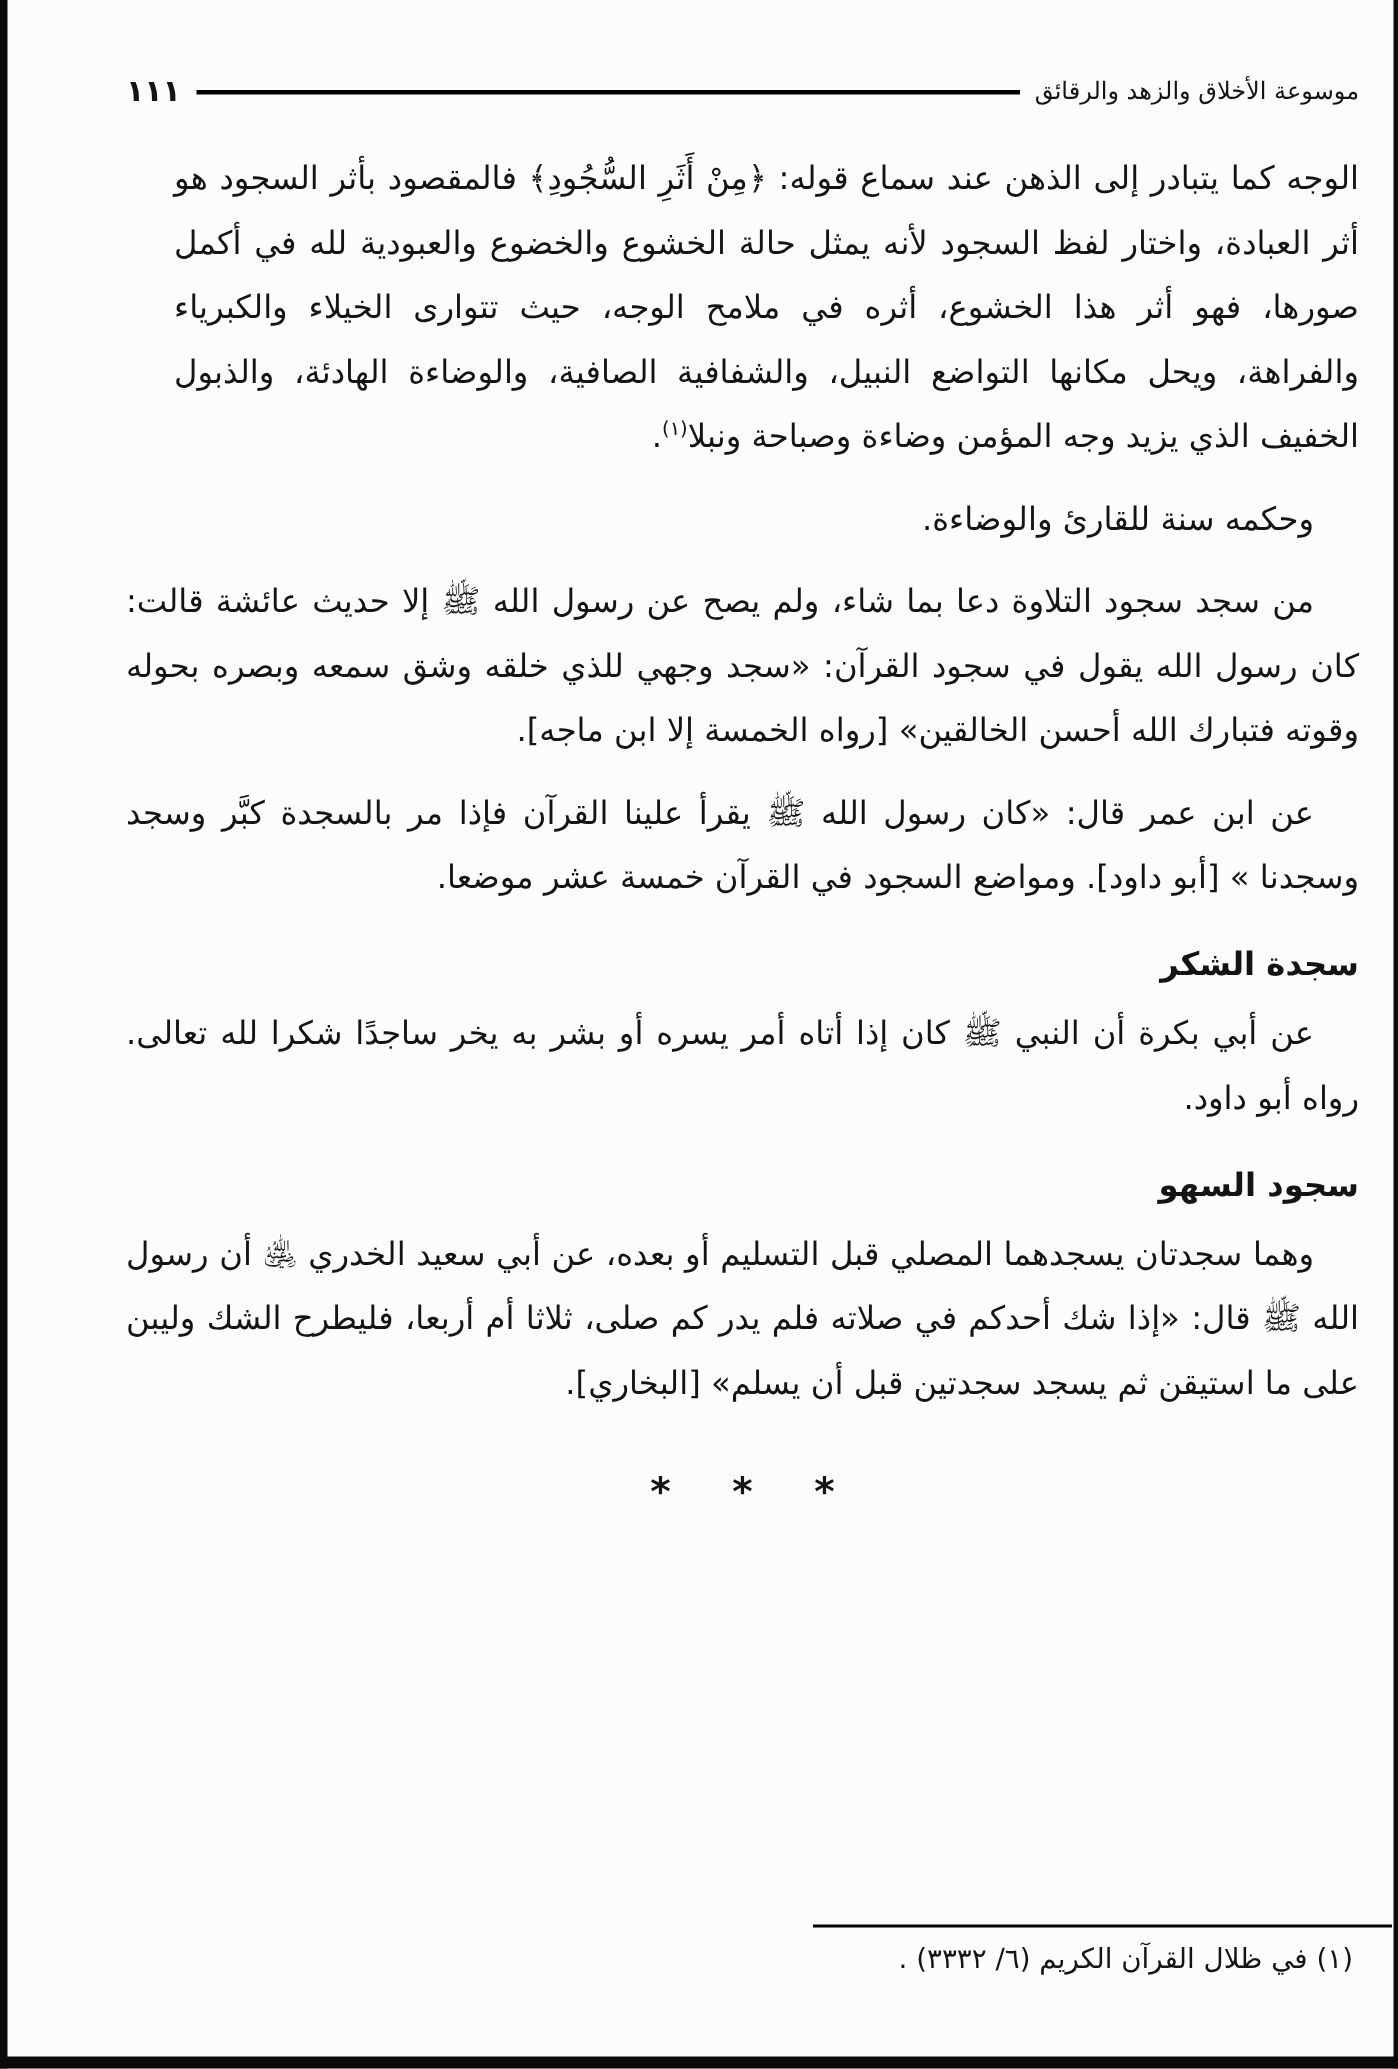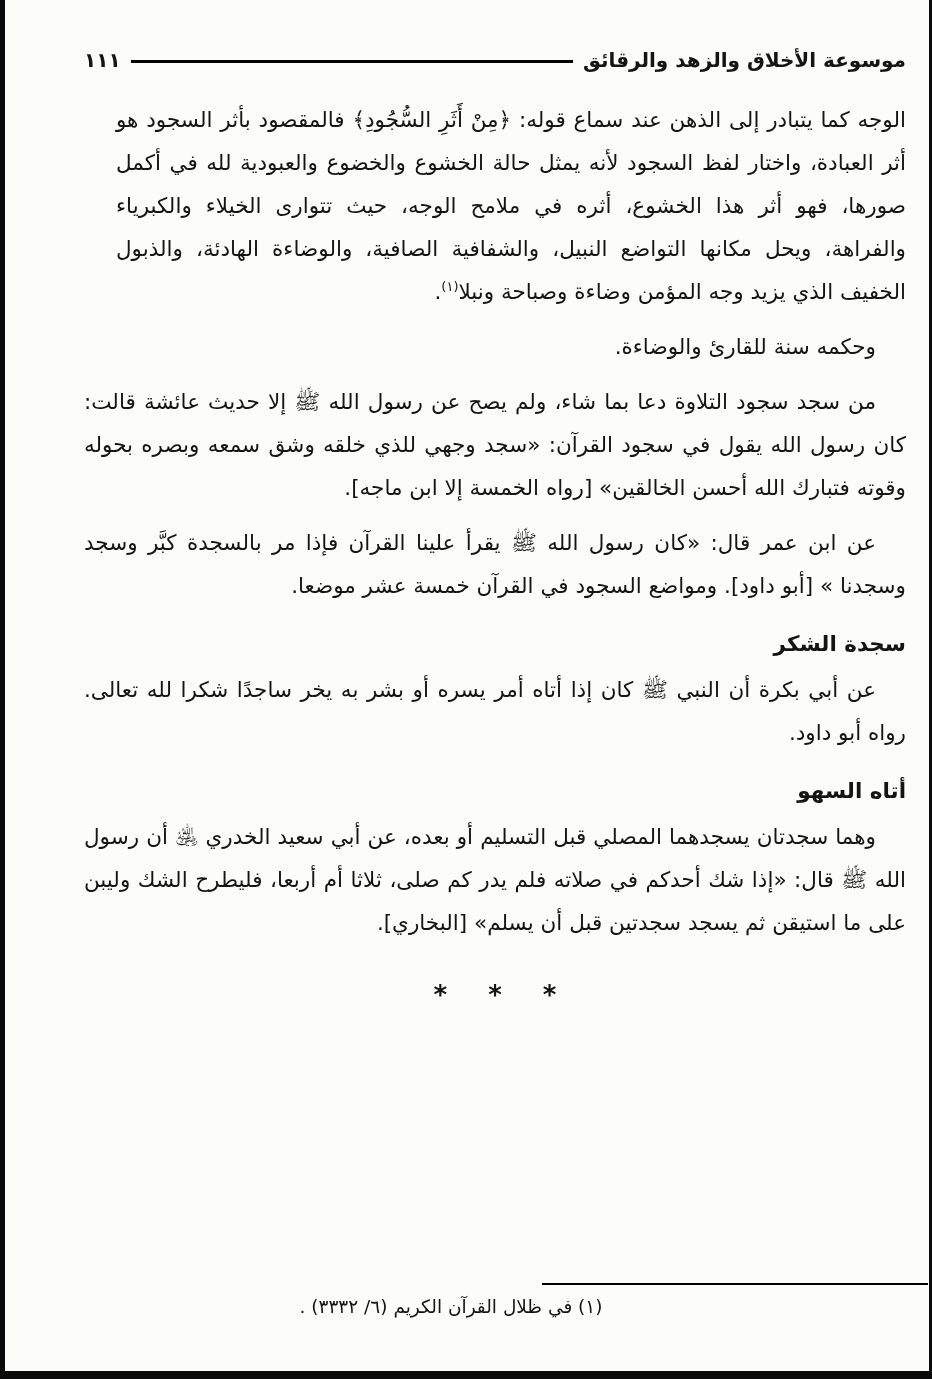--- a/index.html
+++ b/index.html
@@ -31,22 +31,22 @@
   .page-header {
     position: absolute;
     top: 48px;
     right: 26px;
     left: 84px;
     display: flex;
     align-items: center;
     gap: 10px;
   }
   .book-title {
-    font-weight: bold;
-    font-size: 20px;
+    font-weight: normal;
+    font-size: 16px;
     white-space: nowrap;
   }
   .header-rule {
     flex: 1;
     height: 0;
     border-top: 3px solid #000;
     margin-top: 3px;
   }
   .page-number {
     font-size: 20px;
@@ -100,21 +100,21 @@
   }
   .footnote-rule {
     width: 386px;
     border-top: 2px solid #000;
     margin-left: auto; 
     margin-right: 0;
   }
   .footnote-text {
     font-size: 18.5px;
     line-height: 32px;
-    text-align: center;
+    text-align: right;
     padding: 6px 26px 0 0;
   }
 </style>
 </head>
 <body>
 
 <div class="scan-page">
 
   <header class="page-header">
     <span class="book-title">موسوعة الأخلاق والزهد والرقائق</span>
@@ -130,21 +130,21 @@
     <p class="para">وحكمه سنة للقارئ والوضاءة.</p>
 
     <p class="para">من سجد سجود التلاوة دعا بما شاء، ولم يصح عن رسول الله ﷺ إلا حديث عائشة قالت: كان رسول الله يقول في سجود القرآن: «سجد وجهي للذي خلقه وشق سمعه وبصره بحوله وقوته فتبارك الله أحسن الخالقين» [رواه الخمسة إلا ابن ماجه].</p>
 
     <p class="para">عن ابن عمر قال: «كان رسول الله ﷺ يقرأ علينا القرآن فإذا مر بالسجدة كبَّر وسجد وسجدنا » [أبو داود]. ومواضع السجود في القرآن خمسة عشر موضعا.</p>
 
     <h2 class="section-heading">سجدة الشكر</h2>
 
     <p class="para">عن أبي بكرة أن النبي ﷺ كان إذا أتاه أمر يسره أو بشر به يخر ساجدًا شكرا لله تعالى. رواه أبو داود.</p>
 
-    <h2 class="section-heading">أتاه السهو</h2>
+    <h2 class="section-heading">سجود السهو</h2>
 
     <p class="para">وهما سجدتان يسجدهما المصلي قبل التسليم أو بعده، عن أبي سعيد الخدري ﵁ أن رسول الله ﷺ قال: «إذا شك أحدكم في صلاته فلم يدر كم صلى، ثلاثا أم أربعا، فليطرح الشك وليبن على ما استيقن ثم يسجد سجدتين قبل أن يسلم» [البخاري].</p>
 
     <div class="separator">* * *</div>
 
   </main>
 
   <footer class="footnote">
     <div class="footnote-rule"></div>
     <div class="footnote-text">(١) في ظلال القرآن الكريم (٦/ ٣٣٣٢) .</div>

